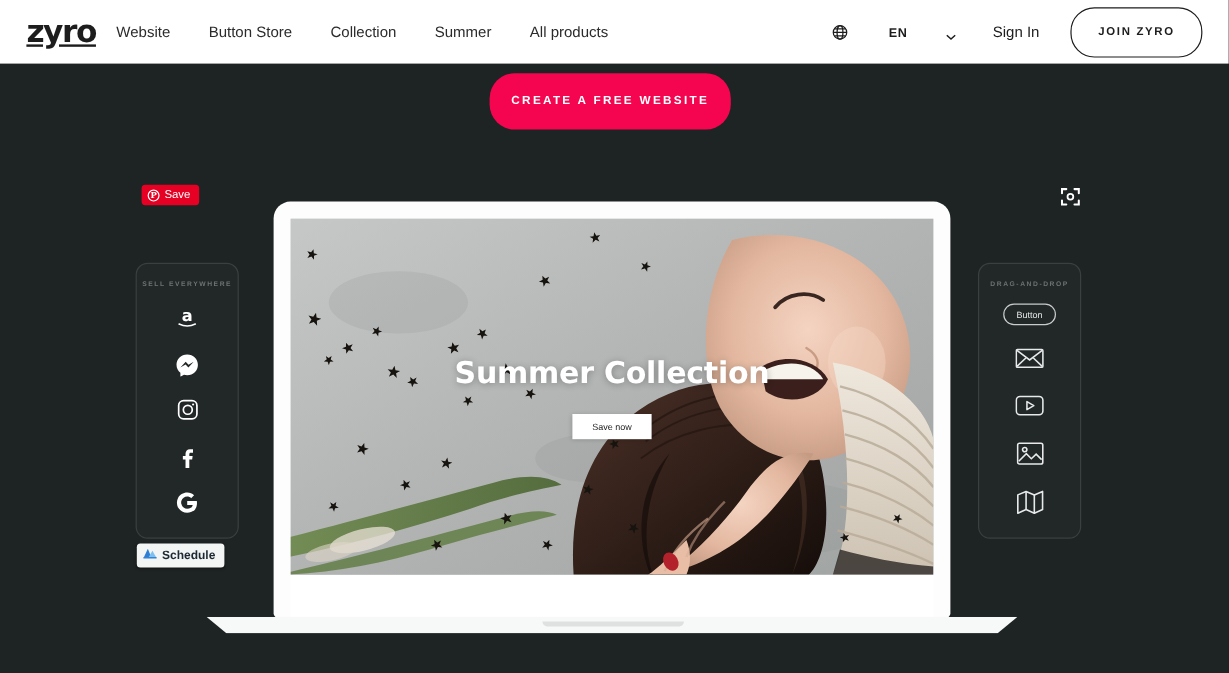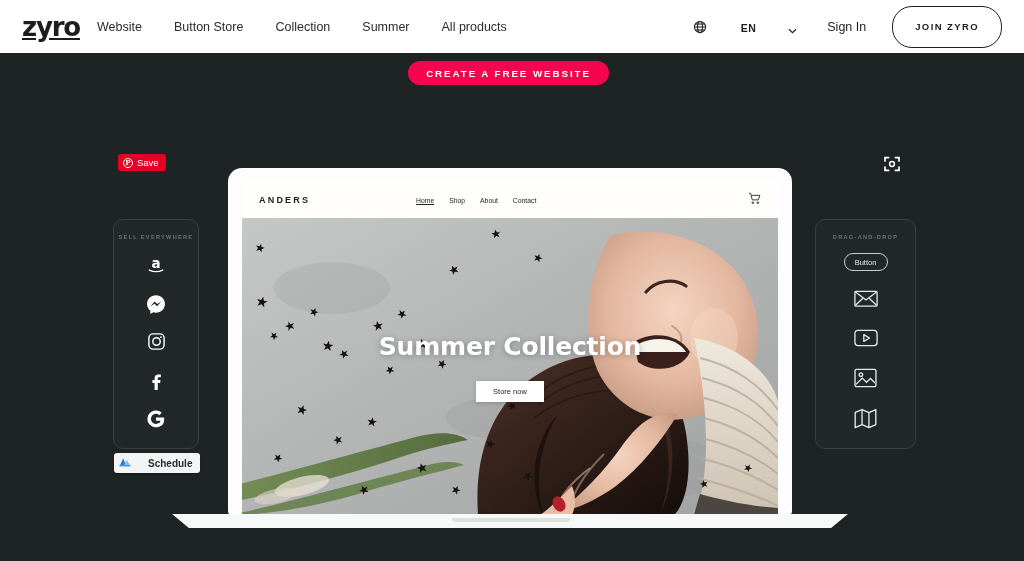--- a/index.html
+++ b/index.html
@@ -47,21 +47,21 @@
     height: 42px; padding: 0 22px;
     display: flex; align-items: center; justify-content: center;
     font-size: 9.5px; font-weight: bold; letter-spacing: 1.4px;
     color: #1d1d1d; background: transparent; cursor: pointer;
     font-family: "Liberation Sans", sans-serif;
   }
 
   
   .cta {
     position: absolute; top: 61px; left: 408px;
-    width: 201px; height: 24px;
+    width: 201px; height: 47px;
     background: #f5054f; border: none; border-radius: 21px;
     color: #ffffff; font-size: 9.8px; font-weight: bold; letter-spacing: 1.9px;
     cursor: pointer; font-family: "Liberation Sans", sans-serif;
     display: flex; align-items: center; justify-content: center;
   }
 
   
   .fs-icon {
     position: absolute; left: 882px; top: 154px;
     width: 20px; height: 20px; cursor: pointer;
@@ -85,21 +85,21 @@
   .pin-label { font-size: 9.5px; font-weight: normal; color: #fff; }
 
   
   .panel {
     position: absolute;
     border: 1px solid #3a4040; border-radius: 10px;
     background: #222727;
     display: flex; flex-direction: column; align-items: center;
   }
   .panel-left  { left: 113px; top: 219px; width: 86px; height: 230px; }
-  .panel-right { left: 815px; top: 219px; width: 101px; height: 230px; }
+  .panel-right { left: 815px; top: 219px; width: 86px; height: 230px; }
   .panel-title {
     margin-top: 14px;
     font-size: 5.6px; letter-spacing: 1.3px; font-weight: bold;
     color: #6d7373; white-space: nowrap;
   }
   .panel-items {
     flex: 1; width: 100%;
     display: flex; flex-direction: column; align-items: center;
     justify-content: space-around; padding: 6px 0 10px 0;
   }
@@ -113,21 +113,21 @@
     width: 44px; height: 18px;
     display: flex; align-items: center; justify-content: center;
     font-size: 7.5px; color: #e8eaea; cursor: pointer;
   }
 
   
   .sched {
     position: absolute; left: 114px; top: 453px;
     height: 20px; padding: 0 8px 0 5px;
     background: #f3f4f4; border-radius: 3px;
-    display: flex; align-items: center; gap: 17px; cursor: pointer;
+    display: flex; align-items: center; gap: 4px; cursor: pointer;
     box-shadow: 0 1px 2px rgba(0,0,0,.35);
   }
   .sched-label { font-size: 10px; font-weight: bold; color: #1d2a33; }
 
   
   .laptop-body {
     position: absolute; left: 228px; top: 168px;
     width: 564px; height: 347px;
     background: #fdfdfd;
     border-radius: 14px 14px 4px 4px;
@@ -340,36 +340,20 @@
         </svg>
       </div>
 
     </div>
   </div>
 
   <div class="laptop-body"></div>
 
   <div class="laptop-screen">
 
-    <div class="site-head">
-      <div class="site-brand">ANDERS</div>
-      <nav class="site-nav">
-        <span class="site-nav-link active">Home</span>
-        <span class="site-nav-link">Shop</span>
-        <span class="site-nav-link">About</span>
-        <span class="site-nav-link">Contact</span>
-      </nav>
-      <span class="cart-icon">
-        <svg width="13" height="13" viewBox="0 0 16 16" fill="none" stroke="#262626" stroke-width="1.1" stroke-linejoin="round">
-          <path d="M1.2 1.6 h2.1 l1.9 8.1 h7.5 l1.9-5.6 H4.4"></path>
-          <circle cx="6" cy="13.2" r="1.05"></circle>
-          <circle cx="12.1" cy="13.2" r="1.05"></circle>
-        </svg>
-      </span>
-    </div>
 
     <div class="hero">
       <svg class="hero-photo" viewBox="0 0 536 297" preserveAspectRatio="xMidYMid slice">
         <defs>
           <linearGradient id="concrete" x1="0" y1="0" x2="1" y2="1">
             <stop offset="0%" stop-color="#c6c8c7"></stop>
             <stop offset="45%" stop-color="#b4b6b5"></stop>
             <stop offset="100%" stop-color="#9fa3a2"></stop>
           </linearGradient>
           <radialGradient id="skin" cx="50%" cy="42%" r="62%">
@@ -482,21 +466,21 @@
           <use href="#starG" transform="translate(296,40) rotate(20) scale(.85)"></use>
           <use href="#starG" transform="translate(212,52) rotate(-26) scale(.95)"></use>
           <use href="#starG" transform="translate(18,30) rotate(16) scale(.9)"></use>
           <use href="#starG" transform="translate(462,266) rotate(-14) scale(.8)"></use>
           <use href="#starG" transform="translate(506,250) rotate(28) scale(.8)"></use>
         </g>
       </svg>
 
       <div class="hero-overlay">
         <div class="hero-title">Summer Collection</div>
-        <button class="hero-btn">Store now</button>
+        <button class="hero-btn">Save now</button>
       </div>
     </div>
   </div>
 
   <div class="laptop-base"></div>
   <div class="laptop-notch"></div>
 
 </div>
 
 </body></html>

